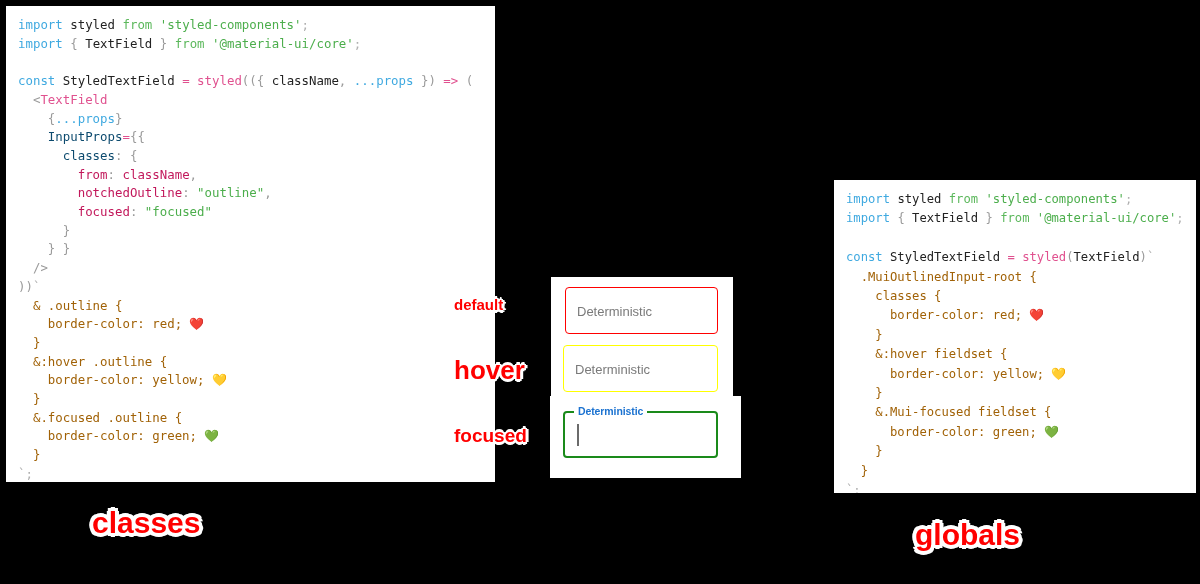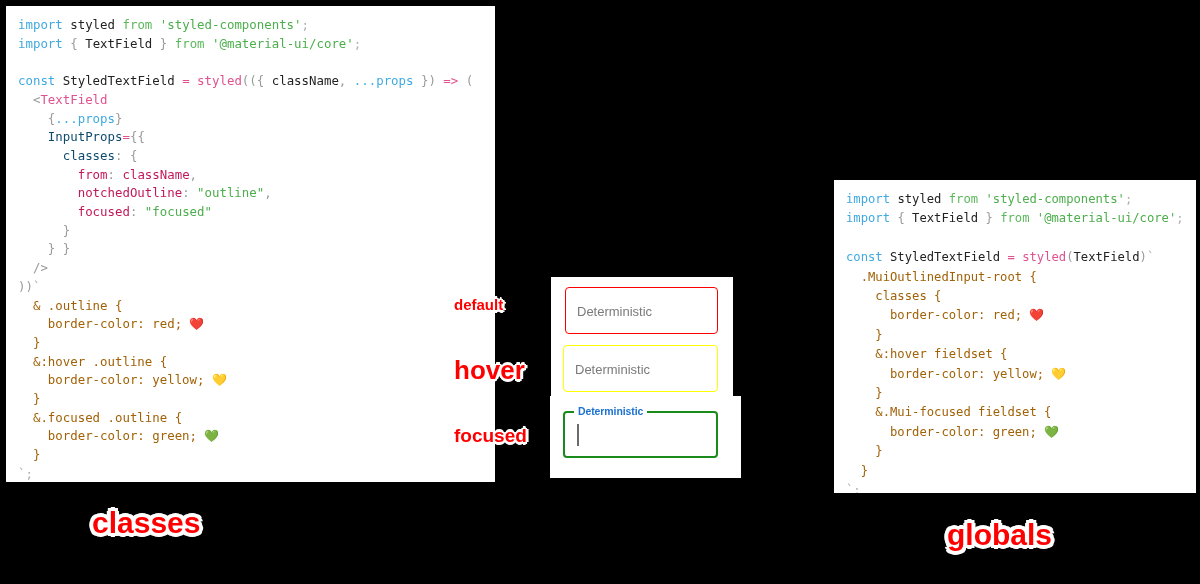--- a/index.html
+++ b/index.html
@@ -165,21 +165,21 @@
     font-size: 30px;
     color: #ff0000;
     white-space: nowrap;
     text-shadow:
        2px 0 0 #fff, -2px 0 0 #fff, 0 2px 0 #fff, 0 -2px 0 #fff,
        2px 2px 0 #fff, -2px 2px 0 #fff, 2px -2px 0 #fff, -2px -2px 0 #fff,
        4px 0 0 #fff, -4px 0 0 #fff, 0 4px 0 #fff, 0 -4px 0 #fff,
        3px 3px 0 #fff, -3px 3px 0 #fff, 3px -3px 0 #fff, -3px -3px 0 #fff;
   }
   #caption-classes { left: 92px;  top: 506px; }
-  #caption-globals { left: 915px; top: 518px; margin-left: 32px; }
+  #caption-globals { left: 915px; top: 518px; }
 
   .emoji {
     font-family: "DejaVu Sans", sans-serif;
     font-size: 12px;
   }
   .heart-red   { color: #e02020; }
   .heart-yellow{ color: #f2c200; }
   .heart-green { color: #3cb53c; }
 </style>
 </head>

